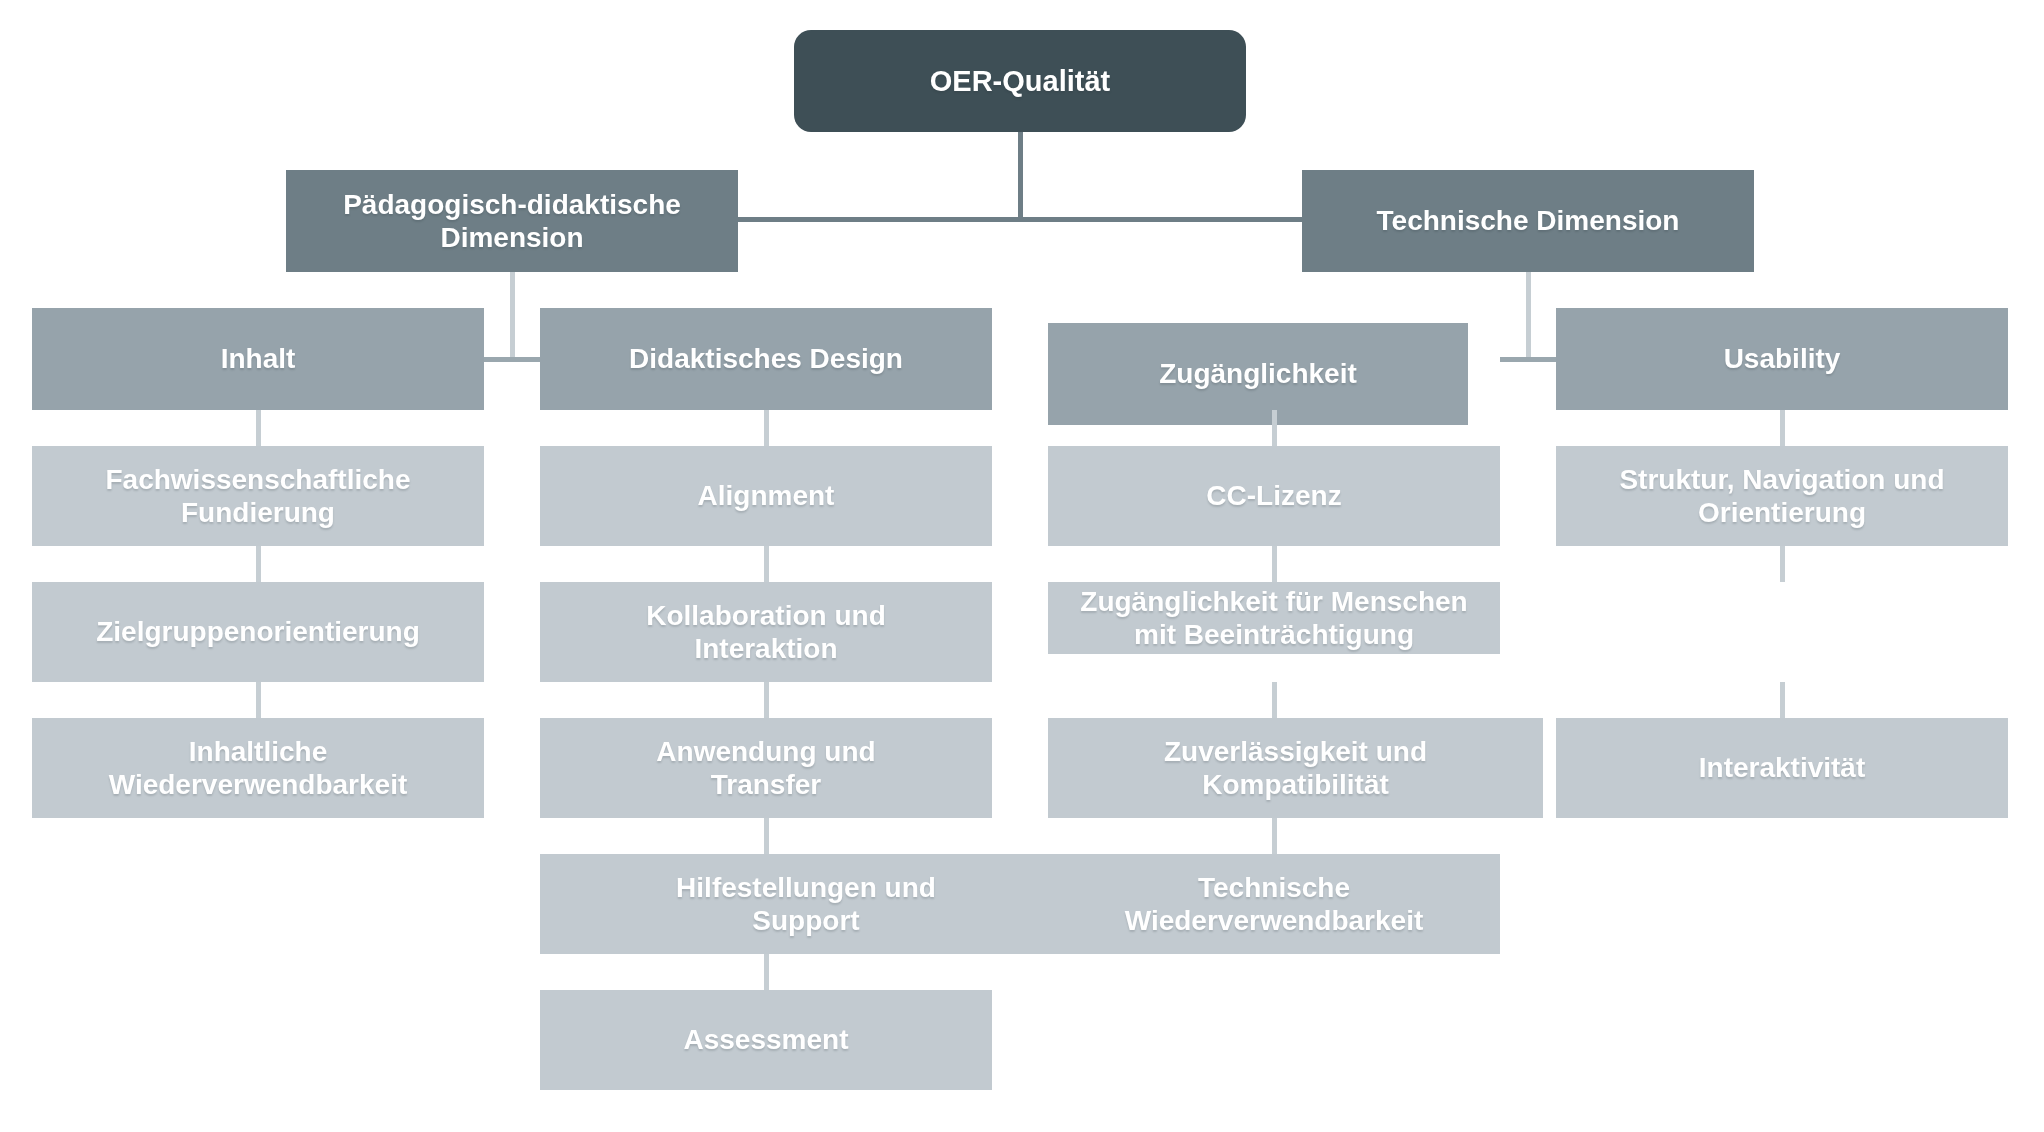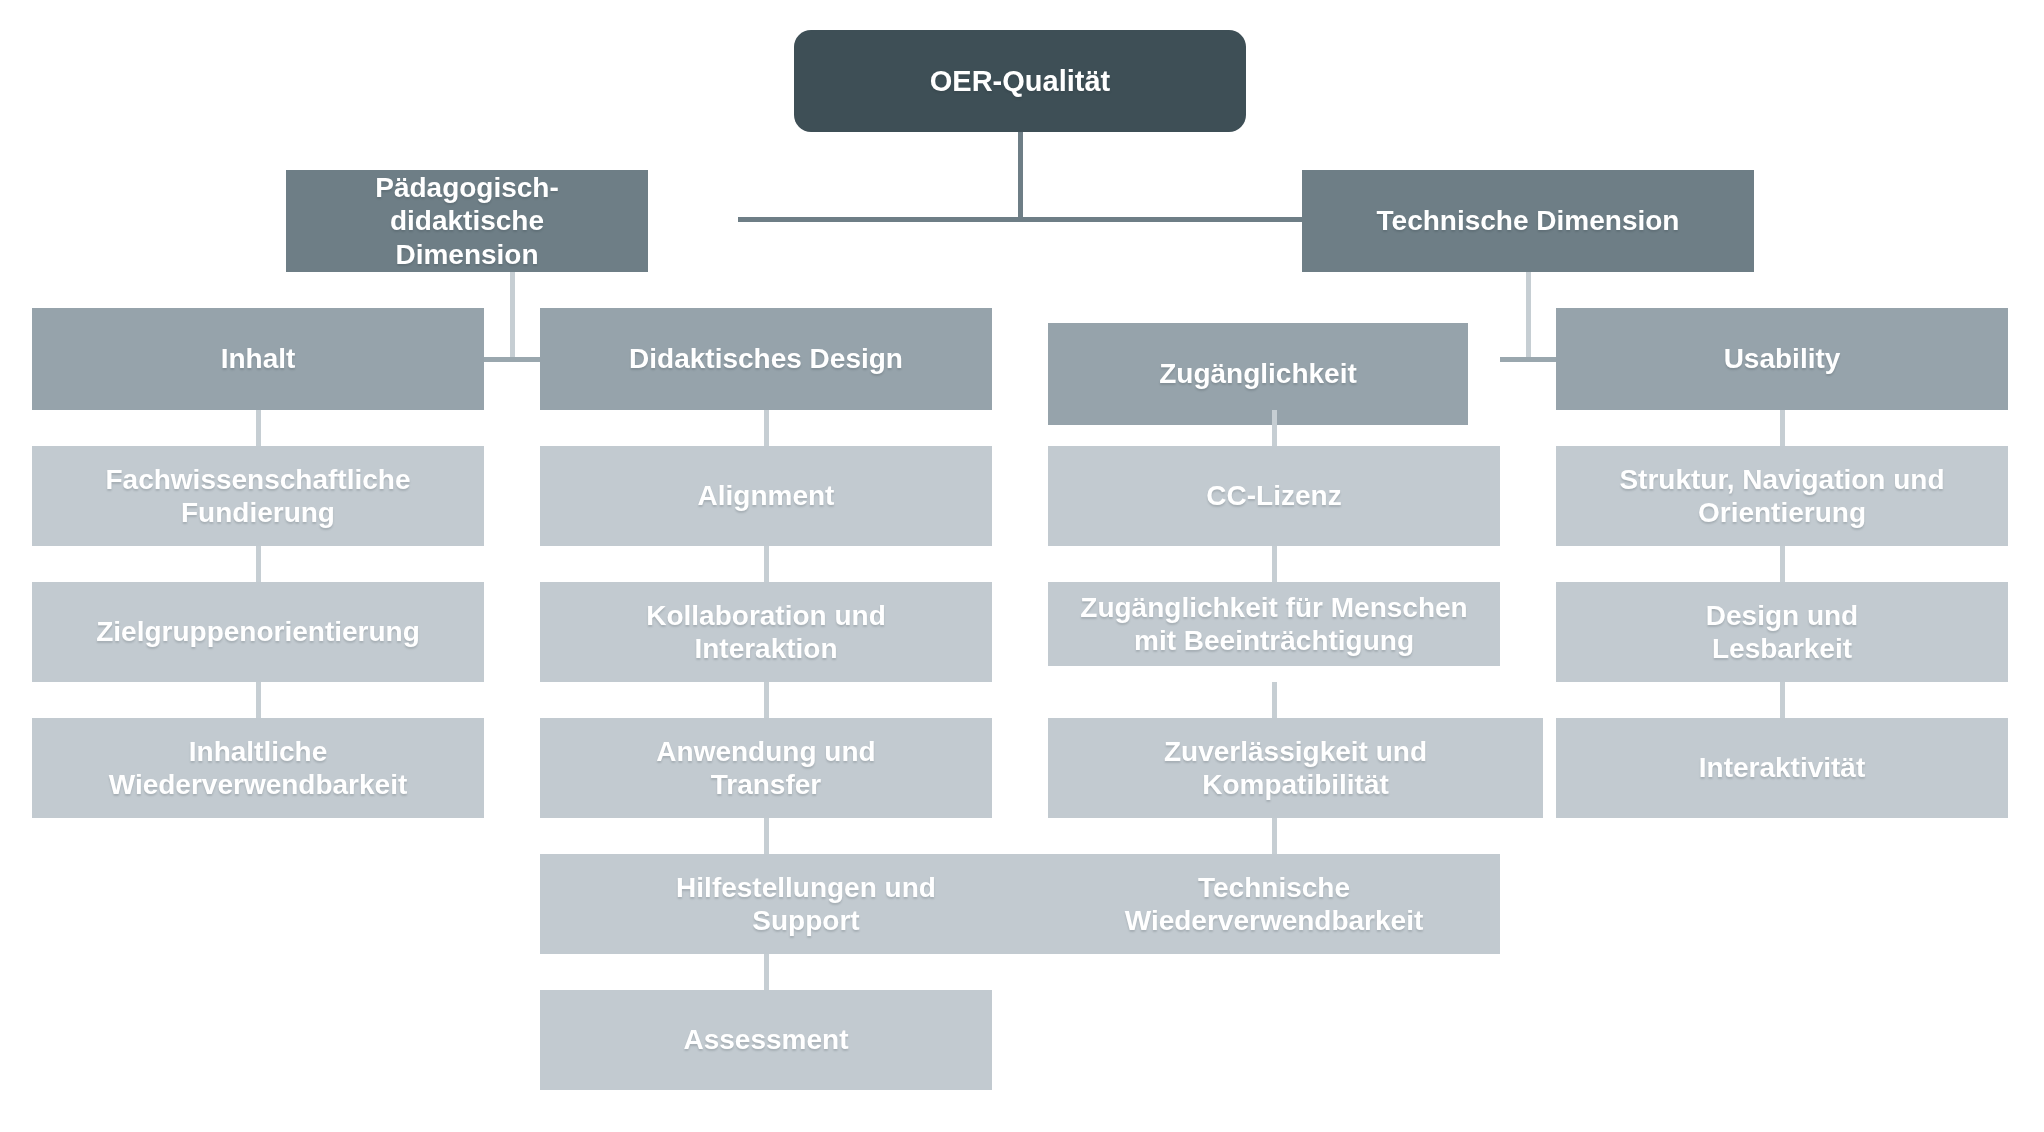--- a/index.html
+++ b/index.html
@@ -35,21 +35,21 @@
   .conn-mid   { background: var(--c-connector-mid, #9aa7ae); }
   .conn-light { background: var(--c-connector-light, #c6ced3); }
 </style>
 </head>
 <body>
 
 <div id="stage" style="--c-root: #3e4f56; --c-dimension: #6e7e86; --c-category: #96a3ab; --c-item: #c2cad0; --c-connector-dark: #6e7e86; --c-connector-mid: #9aa7ae; --c-connector-light: #c6ced3; --c-text: #ffffff; --c-background: #ffffff;">
     <div class="box root" style="left: 794px; top: 30px; width: 452px; height: 102px;">OER-Qualität</div>
     <div class="conn conn-dark" style="left: 1018px; top: 132px; width: 5px; height: 87px;"></div>
     <div class="conn conn-dark" style="left: 738px; top: 217px; width: 564px; height: 5px;"></div>
-    <div class="box dimension" style="left: 286px; top: 170px; width: 362px; height: 102px;">Pädagogisch-didaktische
+    <div class="box dimension" style="left: 286px; top: 170px; width: 452px; height: 102px;">Pädagogisch-didaktische
 Dimension</div>
     <div class="conn conn-light" style="left: 510px; top: 272px; width: 5px; height: 90px;"></div>
     <div class="conn conn-mid" style="left: 484px; top: 357px; width: 56px; height: 5px;"></div>
     <div class="box category" style="left: 32px; top: 308px; width: 452px; height: 102px;">Inhalt</div>
     <div class="conn conn-light" style="left: 256px; top: 410px; width: 5px; height: 36px;"></div>
     <div class="box item" style="left: 32px; top: 446px; width: 452px; height: 100px;">Fachwissenschaftliche
 Fundierung</div>
     <div class="conn conn-light" style="left: 256px; top: 546px; width: 5px; height: 36px;"></div>
     <div class="box item" style="left: 32px; top: 582px; width: 452px; height: 100px;">Zielgruppenorientierung</div>
     <div class="conn conn-light" style="left: 256px; top: 682px; width: 5px; height: 36px;"></div>
@@ -69,30 +69,28 @@
 Support</div>
     <div class="conn conn-light" style="left: 764px; top: 954px; width: 5px; height: 36px;"></div>
     <div class="box item" style="left: 540px; top: 990px; width: 452px; height: 100px;">Assessment</div>
     <div class="box dimension" style="left: 1302px; top: 170px; width: 452px; height: 102px;">Technische Dimension</div>
     <div class="conn conn-light" style="left: 1526px; top: 272px; width: 5px; height: 90px;"></div>
     <div class="conn conn-mid" style="left: 1500px; top: 357px; width: 56px; height: 5px;"></div>
     <div class="box category" style="left: 1048px; top: 308px; width: 420px; height: 102px; margin-top: 15px;">Zugänglichkeit</div>
     <div class="conn conn-light" style="left: 1272px; top: 410px; width: 5px; height: 36px;"></div>
     <div class="box item" style="left: 1048px; top: 446px; width: 452px; height: 100px;">CC-Lizenz</div>
     <div class="conn conn-light" style="left: 1272px; top: 546px; width: 5px; height: 36px;"></div>
-    <div class="box item" style="left: 1048px; top: 582px; width: 452px; height: 84px;">Zugänglichkeit für Menschen
+    <div class="box item" style="left: 1048px; top: 582px; width: 452px; height: 72px;">Zugänglichkeit für Menschen
 mit Beeinträchtigung</div>
     <div class="conn conn-light" style="left: 1272px; top: 682px; width: 5px; height: 36px;"></div>
     <div class="box item" style="left: 1048px; top: 718px; width: 495px; height: 100px;">Zuverlässigkeit und
 Kompatibilität</div>
     <div class="conn conn-light" style="left: 1272px; top: 818px; width: 5px; height: 36px;"></div>
     <div class="box item" style="left: 1048px; top: 854px; width: 452px; height: 100px;">Technische
 Wiederverwendbarkeit</div>
     <div class="box category" style="left: 1556px; top: 308px; width: 452px; height: 102px;">Usability</div>
     <div class="conn conn-light" style="left: 1780px; top: 410px; width: 5px; height: 36px;"></div>
     <div class="box item" style="left: 1556px; top: 446px; width: 452px; height: 100px;">Struktur, Navigation und
 Orientierung</div>
     <div class="conn conn-light" style="left: 1780px; top: 546px; width: 5px; height: 36px;"></div>
-    <div class="box item" style="left: 1556px; top: 582px; width: 452px; height: 100px;">Design und
-Lesbarkeit</div>
     <div class="conn conn-light" style="left: 1780px; top: 682px; width: 5px; height: 36px;"></div>
     <div class="box item" style="left: 1556px; top: 718px; width: 452px; height: 100px;">Interaktivität</div>
   </div>
 
 </body></html>

